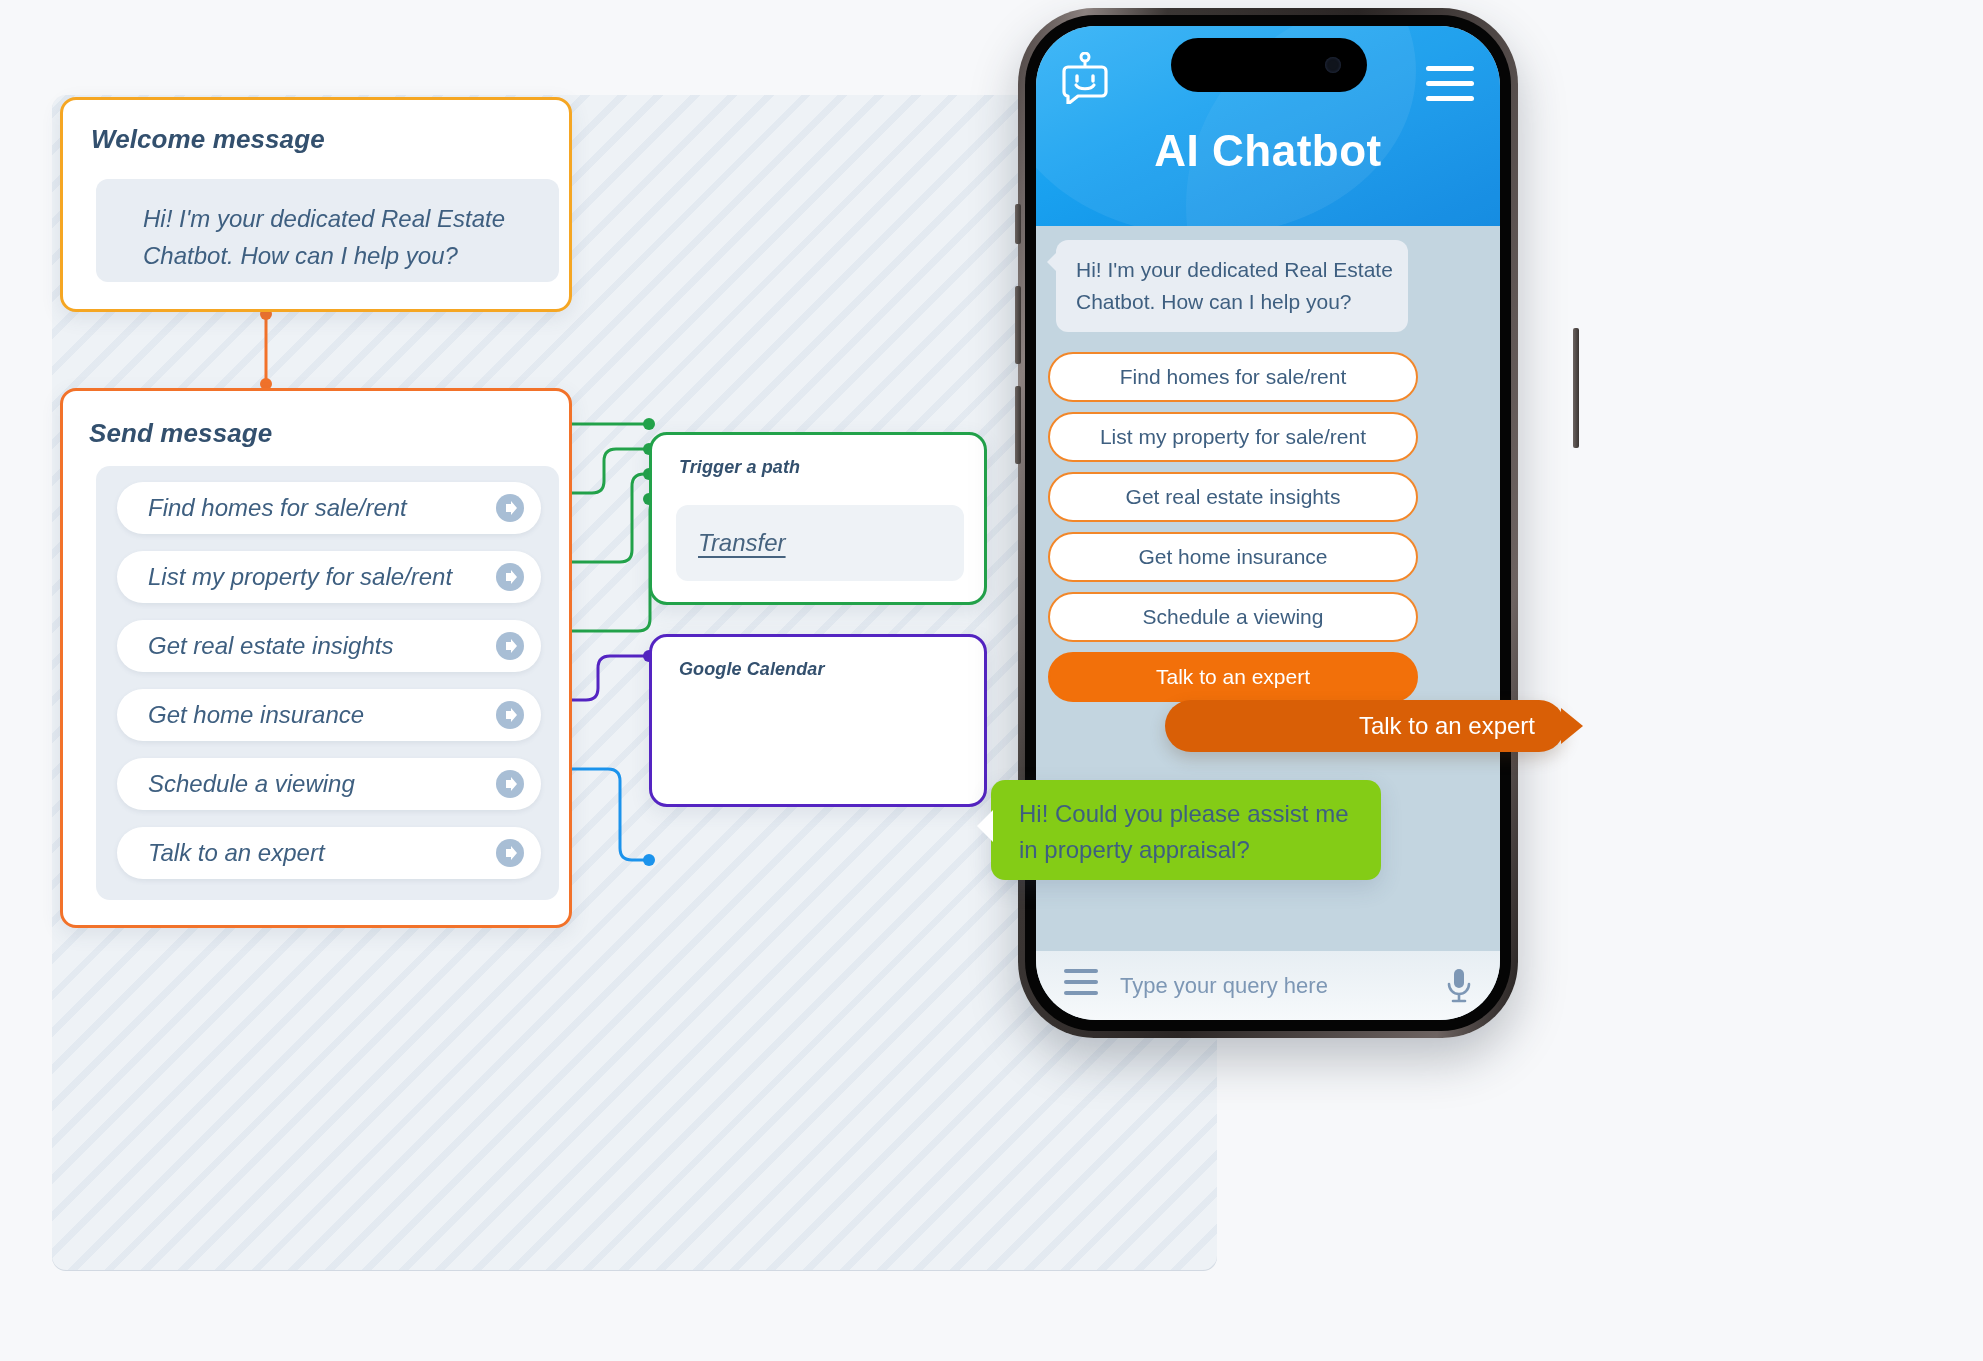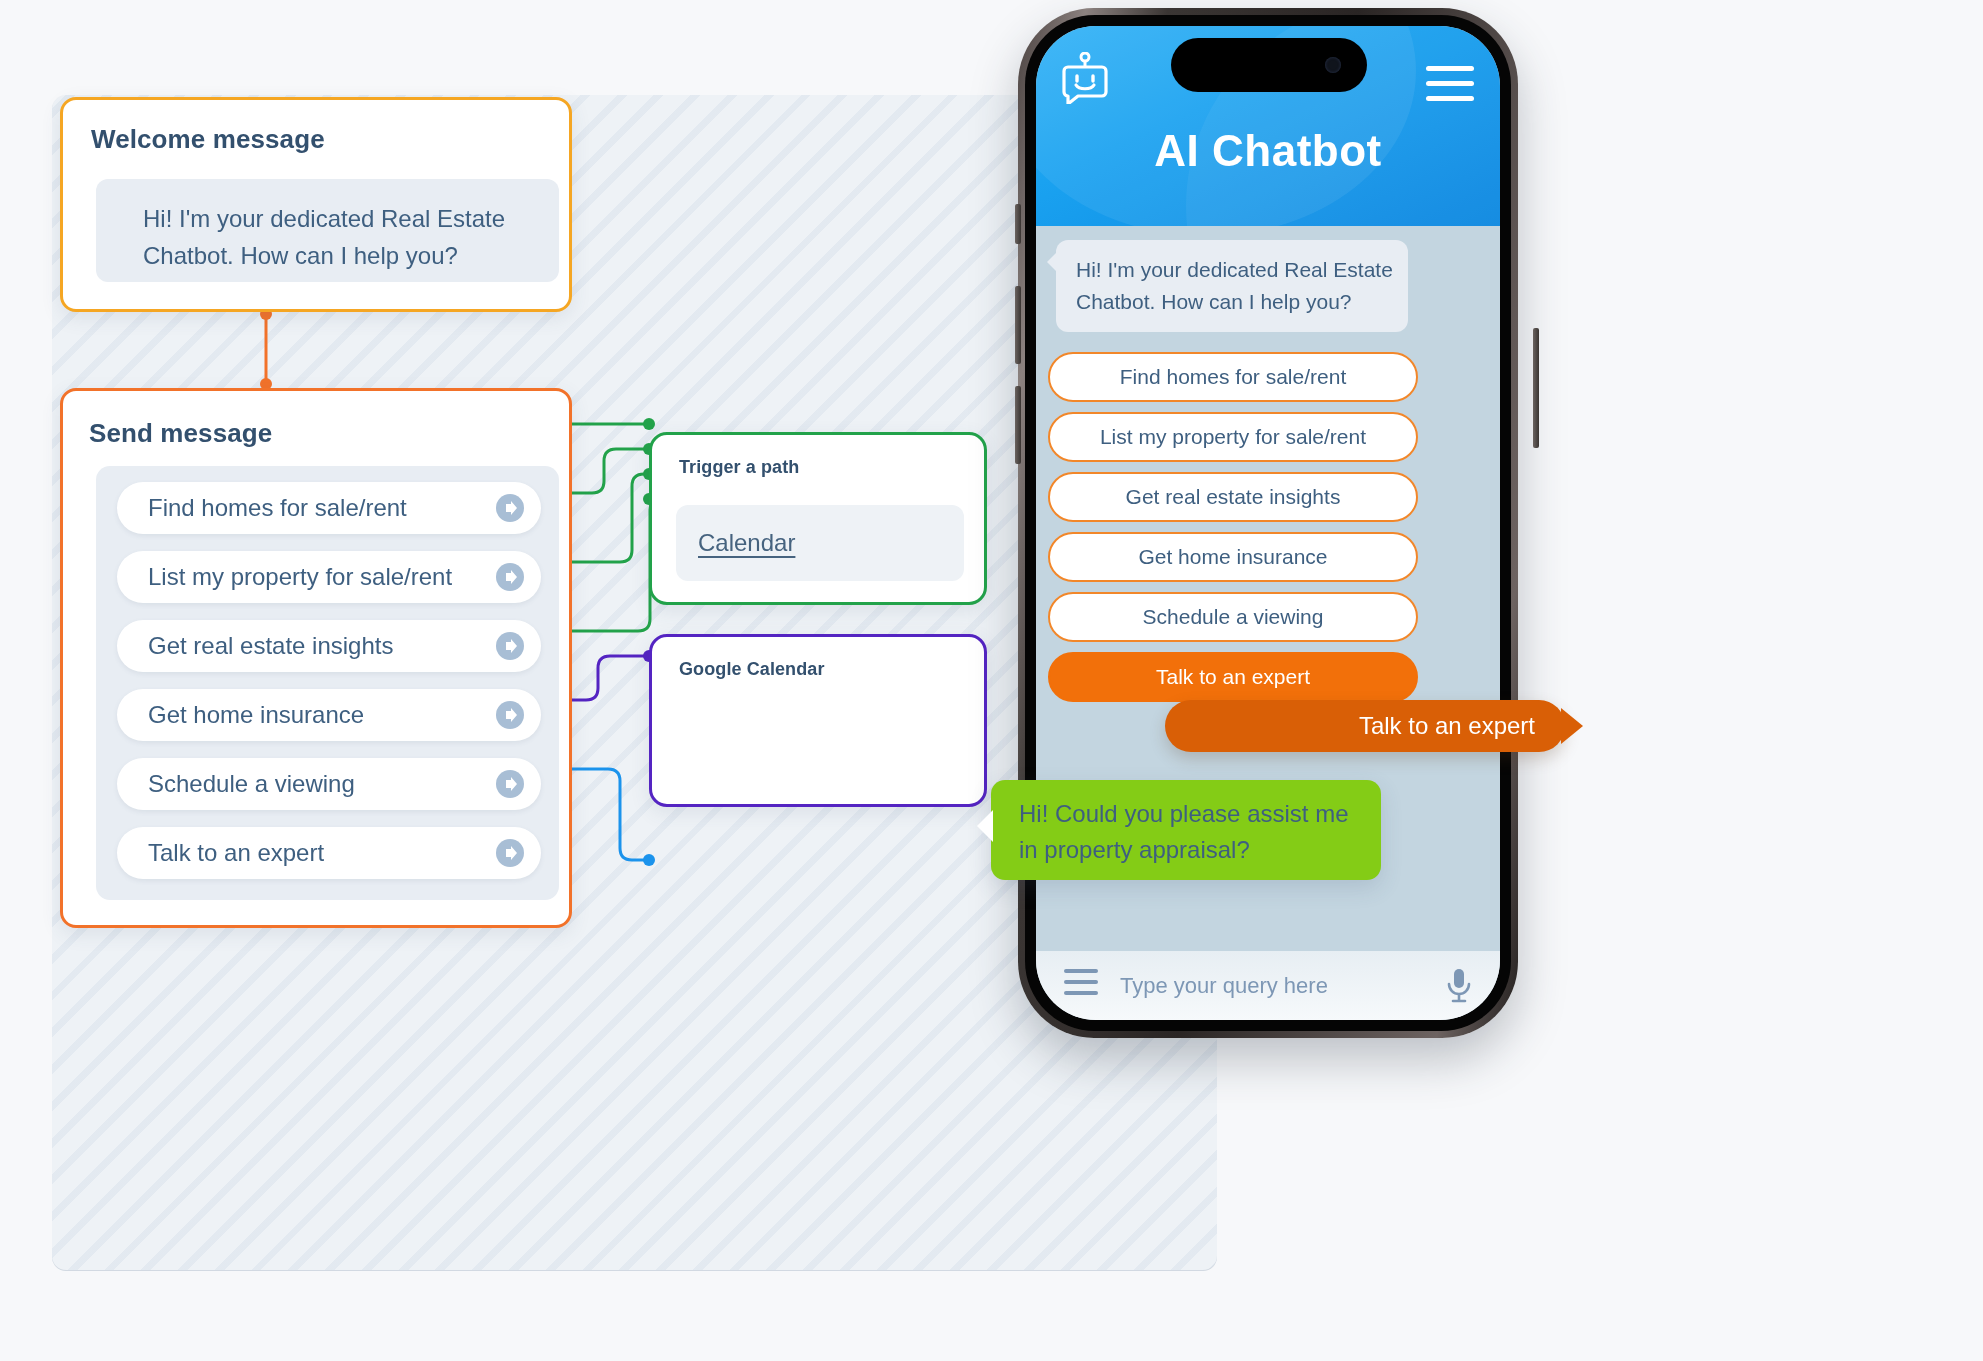--- a/index.html
+++ b/index.html
@@ -27,20 +27,21 @@
     box-shadow:0 1px 0 rgba(140,160,180,.35);
   }
 
   
   .node{
     position:absolute;
     background:#ffffff;
     border-radius:18px;
     box-sizing:border-box;
     box-shadow:0 6px 20px rgba(60,80,110,.10);
+    font-style:italic;
   }
   .node-title{
     font-weight:bold;
     color:#33506e;
     letter-spacing:.1px;
   }
   .node-field{
     background:#eef2f6;
     border-radius:12px;
     display:flex;
@@ -114,21 +115,21 @@
   }
   .node-r .node-title{position:absolute;left:27px;top:22px;font-size:18px;}
   .node-r .node-field{position:absolute;left:24px;top:70px;width:288px;height:76px;}
   .node-r .node-field span{font-size:24px;margin-left:22px;}
 
   
   #wires{position:absolute;left:0;top:0;width:1165px;height:1175px;pointer-events:none;}
 
   
   #phone{
-    position:absolute;left:1018px;top:8px;width:518px;height:1030px;
+    position:absolute;left:1018px;top:8px;width:518px;height:1030px;padding-left:40px;
   }
   #phone-frame{
     position:absolute;left:0;top:0;width:500px;height:1030px;
     border-radius:76px;
     background:linear-gradient(100deg,#4a4240 0%,#8c8280 10%,#3b3634 22%,#2a2524 50%,#6d6361 88%,#231f1e 100%);
     box-shadow:0 22px 48px rgba(40,50,65,.28);
   }
   #phone-bezel{
     position:absolute;left:7px;top:7px;width:486px;height:1016px;
     border-radius:70px;background:#050505;
@@ -349,21 +350,21 @@
               <path d="M11 11h5v-3l6 7-6 7v-3h-5z" fill="#fff"></path>
             </svg>
         </span>
       </div>
     </div>
   </div>
 
   <div class="node node-r" id="node-trigger">
     <div class="node-title">Trigger a path</div>
     <div class="node-field">
-      <span>Calendar</span>
+      <span>Transfer</span>
     </div>
   </div>
 
   <div class="node node-r" id="node-calendar">
     <div class="node-title">Google Calendar</div>
   </div>
 
 
 </div>
 

